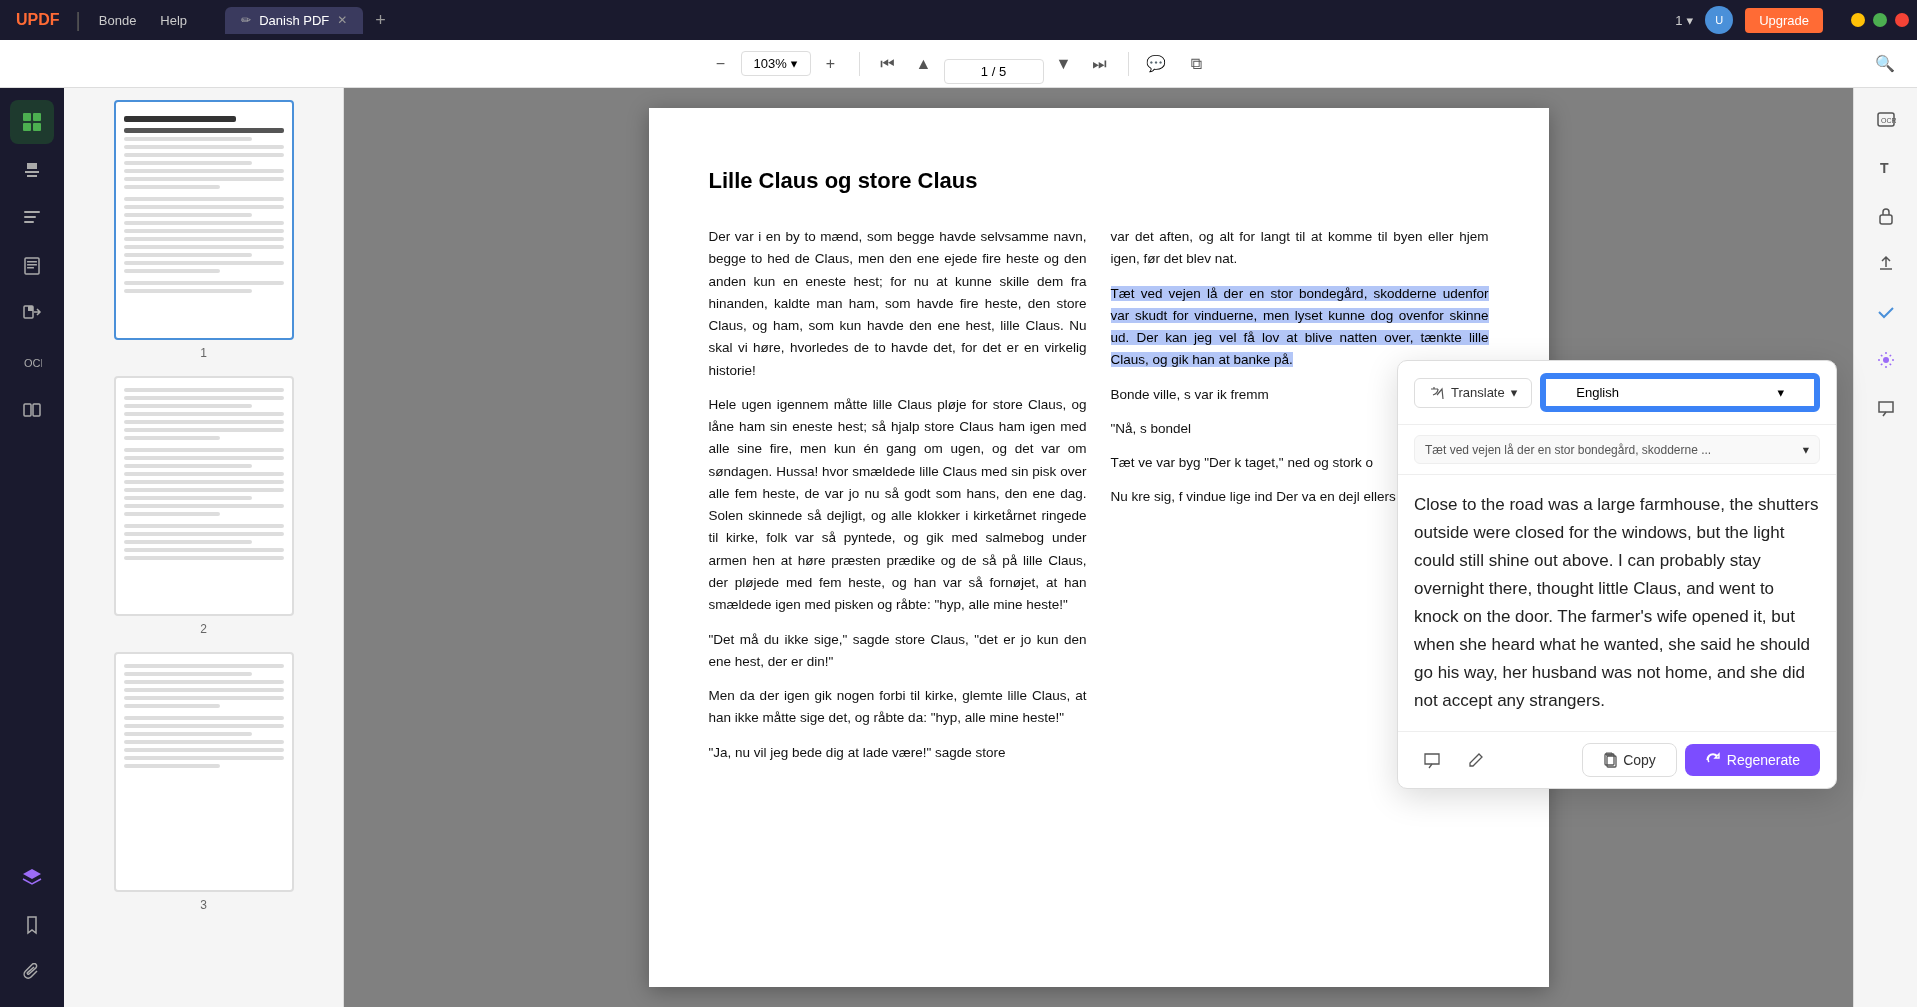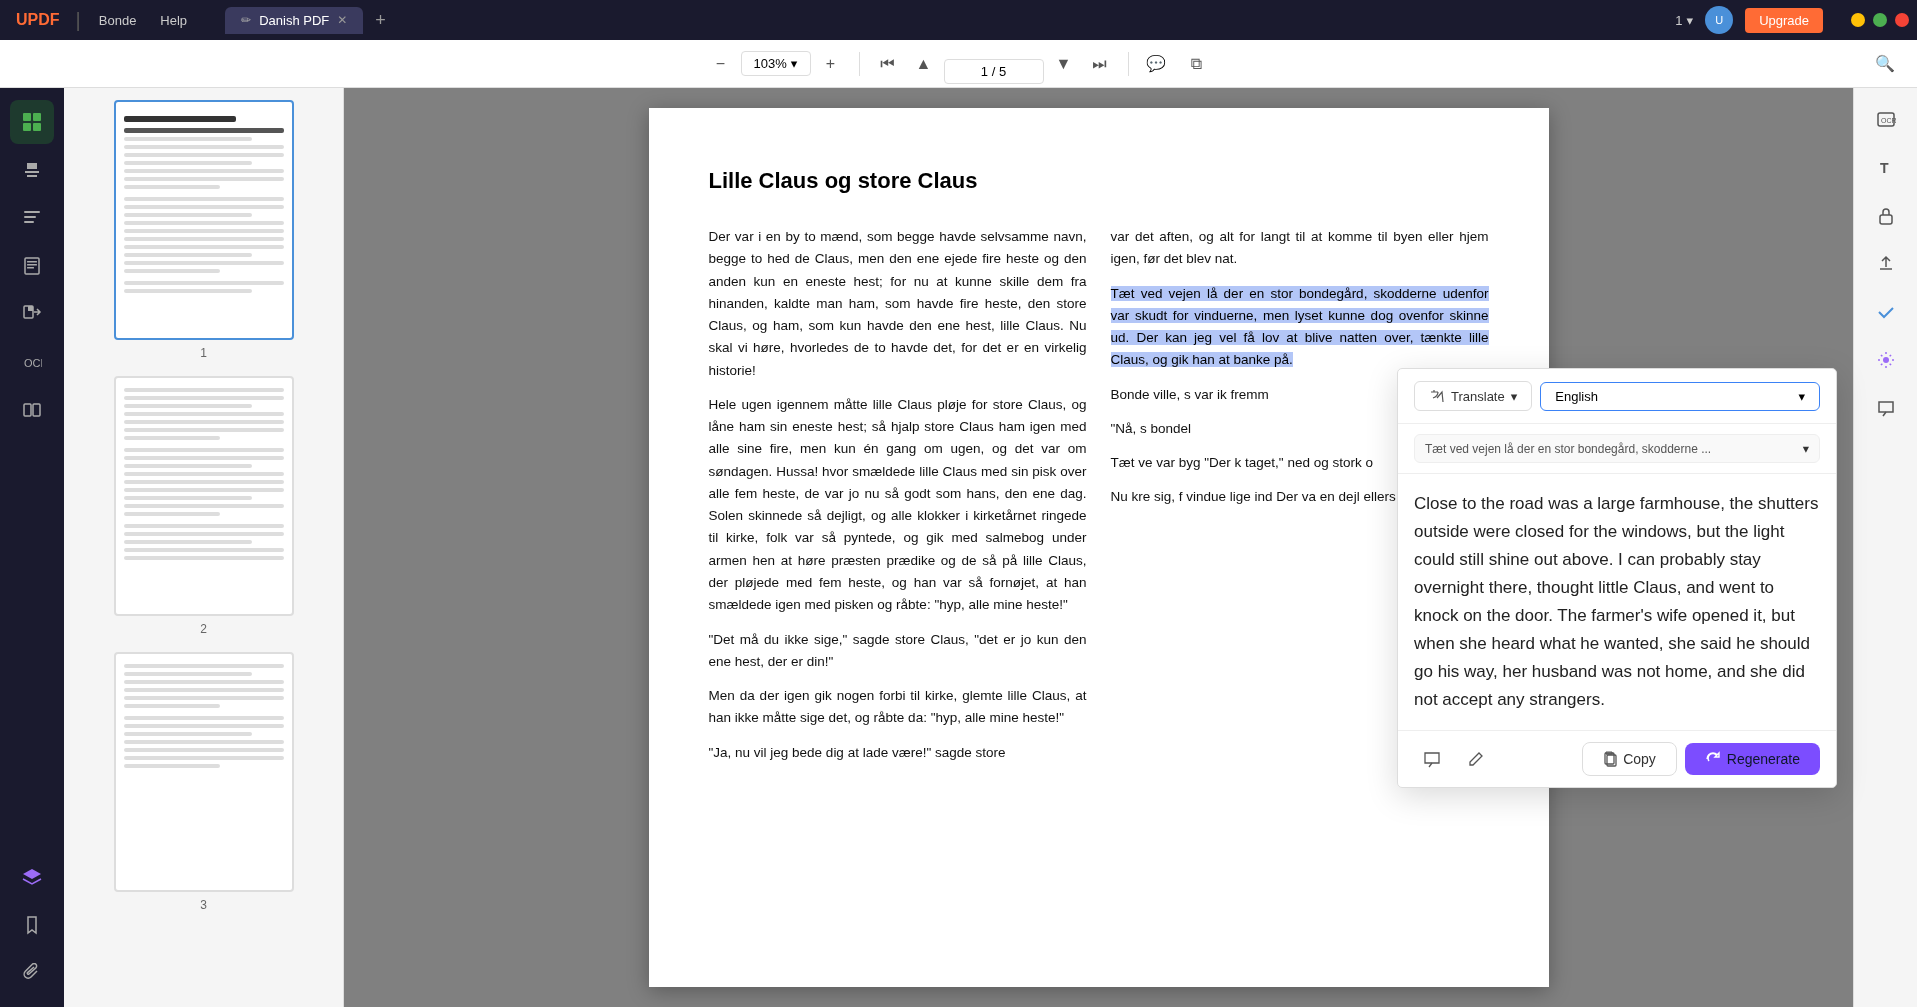--- a/index.html
+++ b/index.html
@@ -275,25 +275,25 @@
       border-radius: 6px;
       color: #555;
       font-size: 16px;
     }
     .right-icon.active { color: #4a90d9; }
 
     
     .translation-popup {
       position: fixed;
       right: 80px;
-      top: 368px;
+      top: 360px;
       width: 440px;
       background: #fff;
       border: 1px solid #ddd;
-      border-radius: 5px;
+      border-radius: 10px;
       box-shadow: 0 8px 32px rgba(0,0,0,0.15);
       z-index: 100;
       padding: 0;
       overflow: hidden;
     }
     .translation-header {
       display: flex;
       align-items: center;
       padding: 12px 16px;
       border-bottom: 1px solid #eee;
@@ -306,22 +306,22 @@
       padding: 6px 14px;
       border: 1px solid #ddd;
       border-radius: 6px;
       background: #fff;
       font-size: 13px;
       cursor: pointer;
       color: #333;
     }
     .language-select {
       flex: 1;
-      padding: 6px 14px;
-      border: 1px solid #3b82f6;
+      padding: 6px 30px;
+      border: 6px solid #3b82f6;
       border-radius: 6px;
       font-size: 13px;
       background: #fff;
       cursor: pointer;
       display: flex;
       align-items: center;
       justify-content: space-between;
     }
     .source-text-box {
       padding: 10px 16px;
@@ -382,21 +382,21 @@
       font-size: 14px;
       cursor: pointer;
       color: #333;
     }
     .regenerate-btn {
       display: flex;
       align-items: center;
       gap: 6px;
       padding: 8px 20px;
       background: #7c4dff;
-      color: #0f172a;
+      color: #ffffff;
       border: none;
       border-radius: 8px;
       font-size: 14px;
       cursor: pointer;
     }
 
     
     ::-webkit-scrollbar { width: 6px; }
     ::-webkit-scrollbar-track { background: #f1f1f1; }
     ::-webkit-scrollbar-thumb { background: #bbb; border-radius: 3px; }

